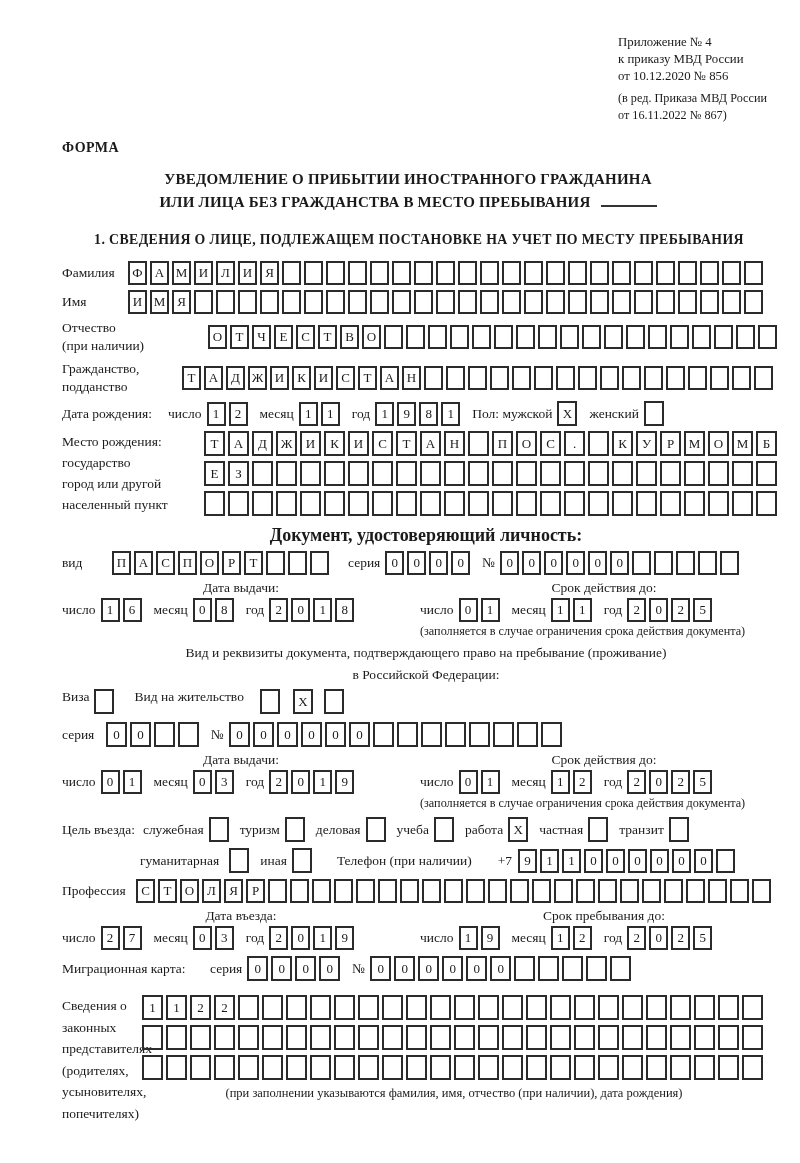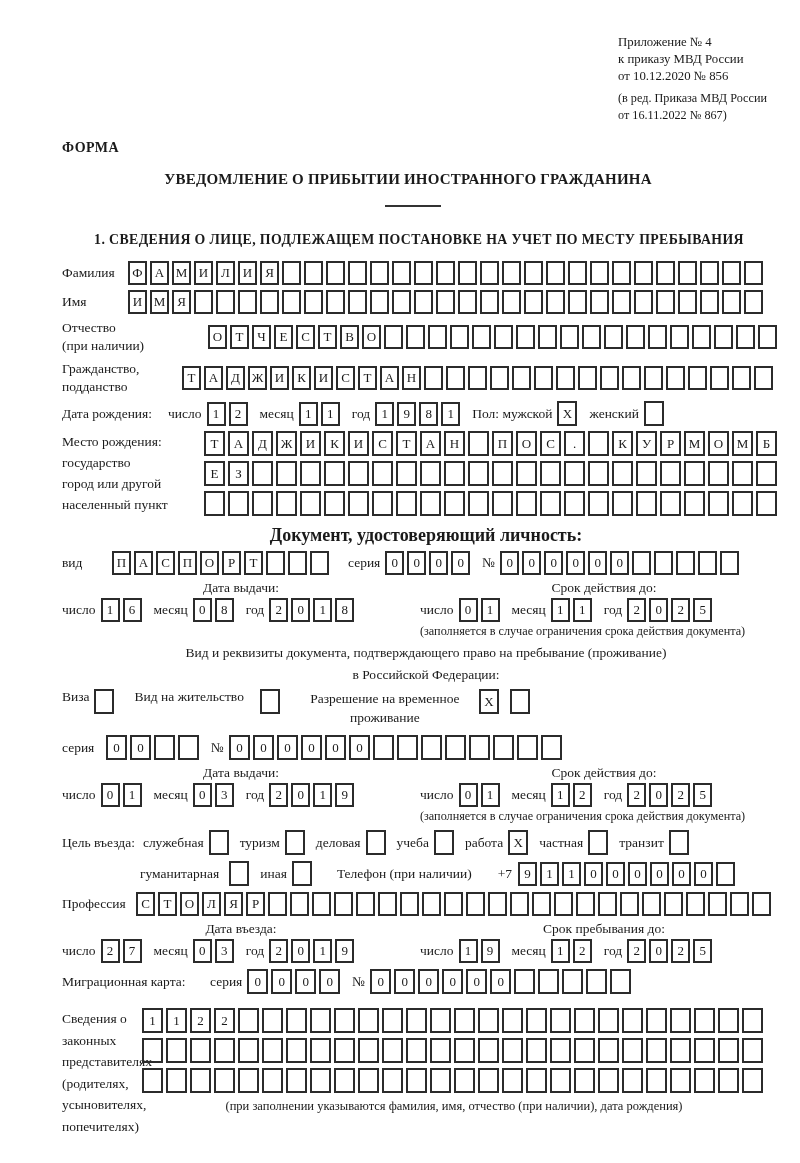--- a/index.html
+++ b/index.html
@@ -73,21 +73,21 @@
     <div class="amend">
       <div>(в ред. Приказа МВД России</div>
       <div>от 16.11.2022 № 867)</div>
     </div>
   </div>
   <div class="forma">ФОРМА</div>
 
   <div class="title">
     <div>УВЕДОМЛЕНИЕ О ПРИБЫТИИ ИНОСТРАННОГО ГРАЖДАНИНА</div>
     <div>
-      <span class="t-underline"></span>
+      <span>ИЛИ ЛИЦА БЕЗ ГРАЖДАНСТВА В МЕСТО ПРЕБЫВАНИЯ</span><span class="t-underline"></span>
     </div>
   </div>
 
   <div class="sec-head">1. СВЕДЕНИЯ О ЛИЦЕ, ПОДЛЕЖАЩЕМ ПОСТАНОВКЕ НА УЧЕТ ПО МЕСТУ ПРЕБЫВАНИЯ</div>
 
   <div class="row">
     <span class="lbl w66">Фамилия</span>
     <span class="cells">
         <span class="cell">Ф</span>
         <span class="cell">А</span>
@@ -443,21 +443,20 @@
 
   <div class="res-row">
     <span>Виза</span>
     <span class="cells cb" style="margin-left:4px">
         <span class="cell"></span>
       </span>
     <span style="margin-left:18px">Вид на жительство</span>
     <span class="cells cb" style="margin-left:16px">
         <span class="cell"></span>
       </span>
-    <div class="multi" style="width:168px;margin-left:18px">Разрешение на временное проживание</div>
     <span class="cells cb" style="margin-left:10px">
         <span class="cell">X</span>
       </span>
     <span class="cells cb" style="margin-left:8px">
         <span class="cell"></span>
       </span>
   </div>
 
   <div class="row">
     <span class="lbl" style="width:44px">серия</span>

